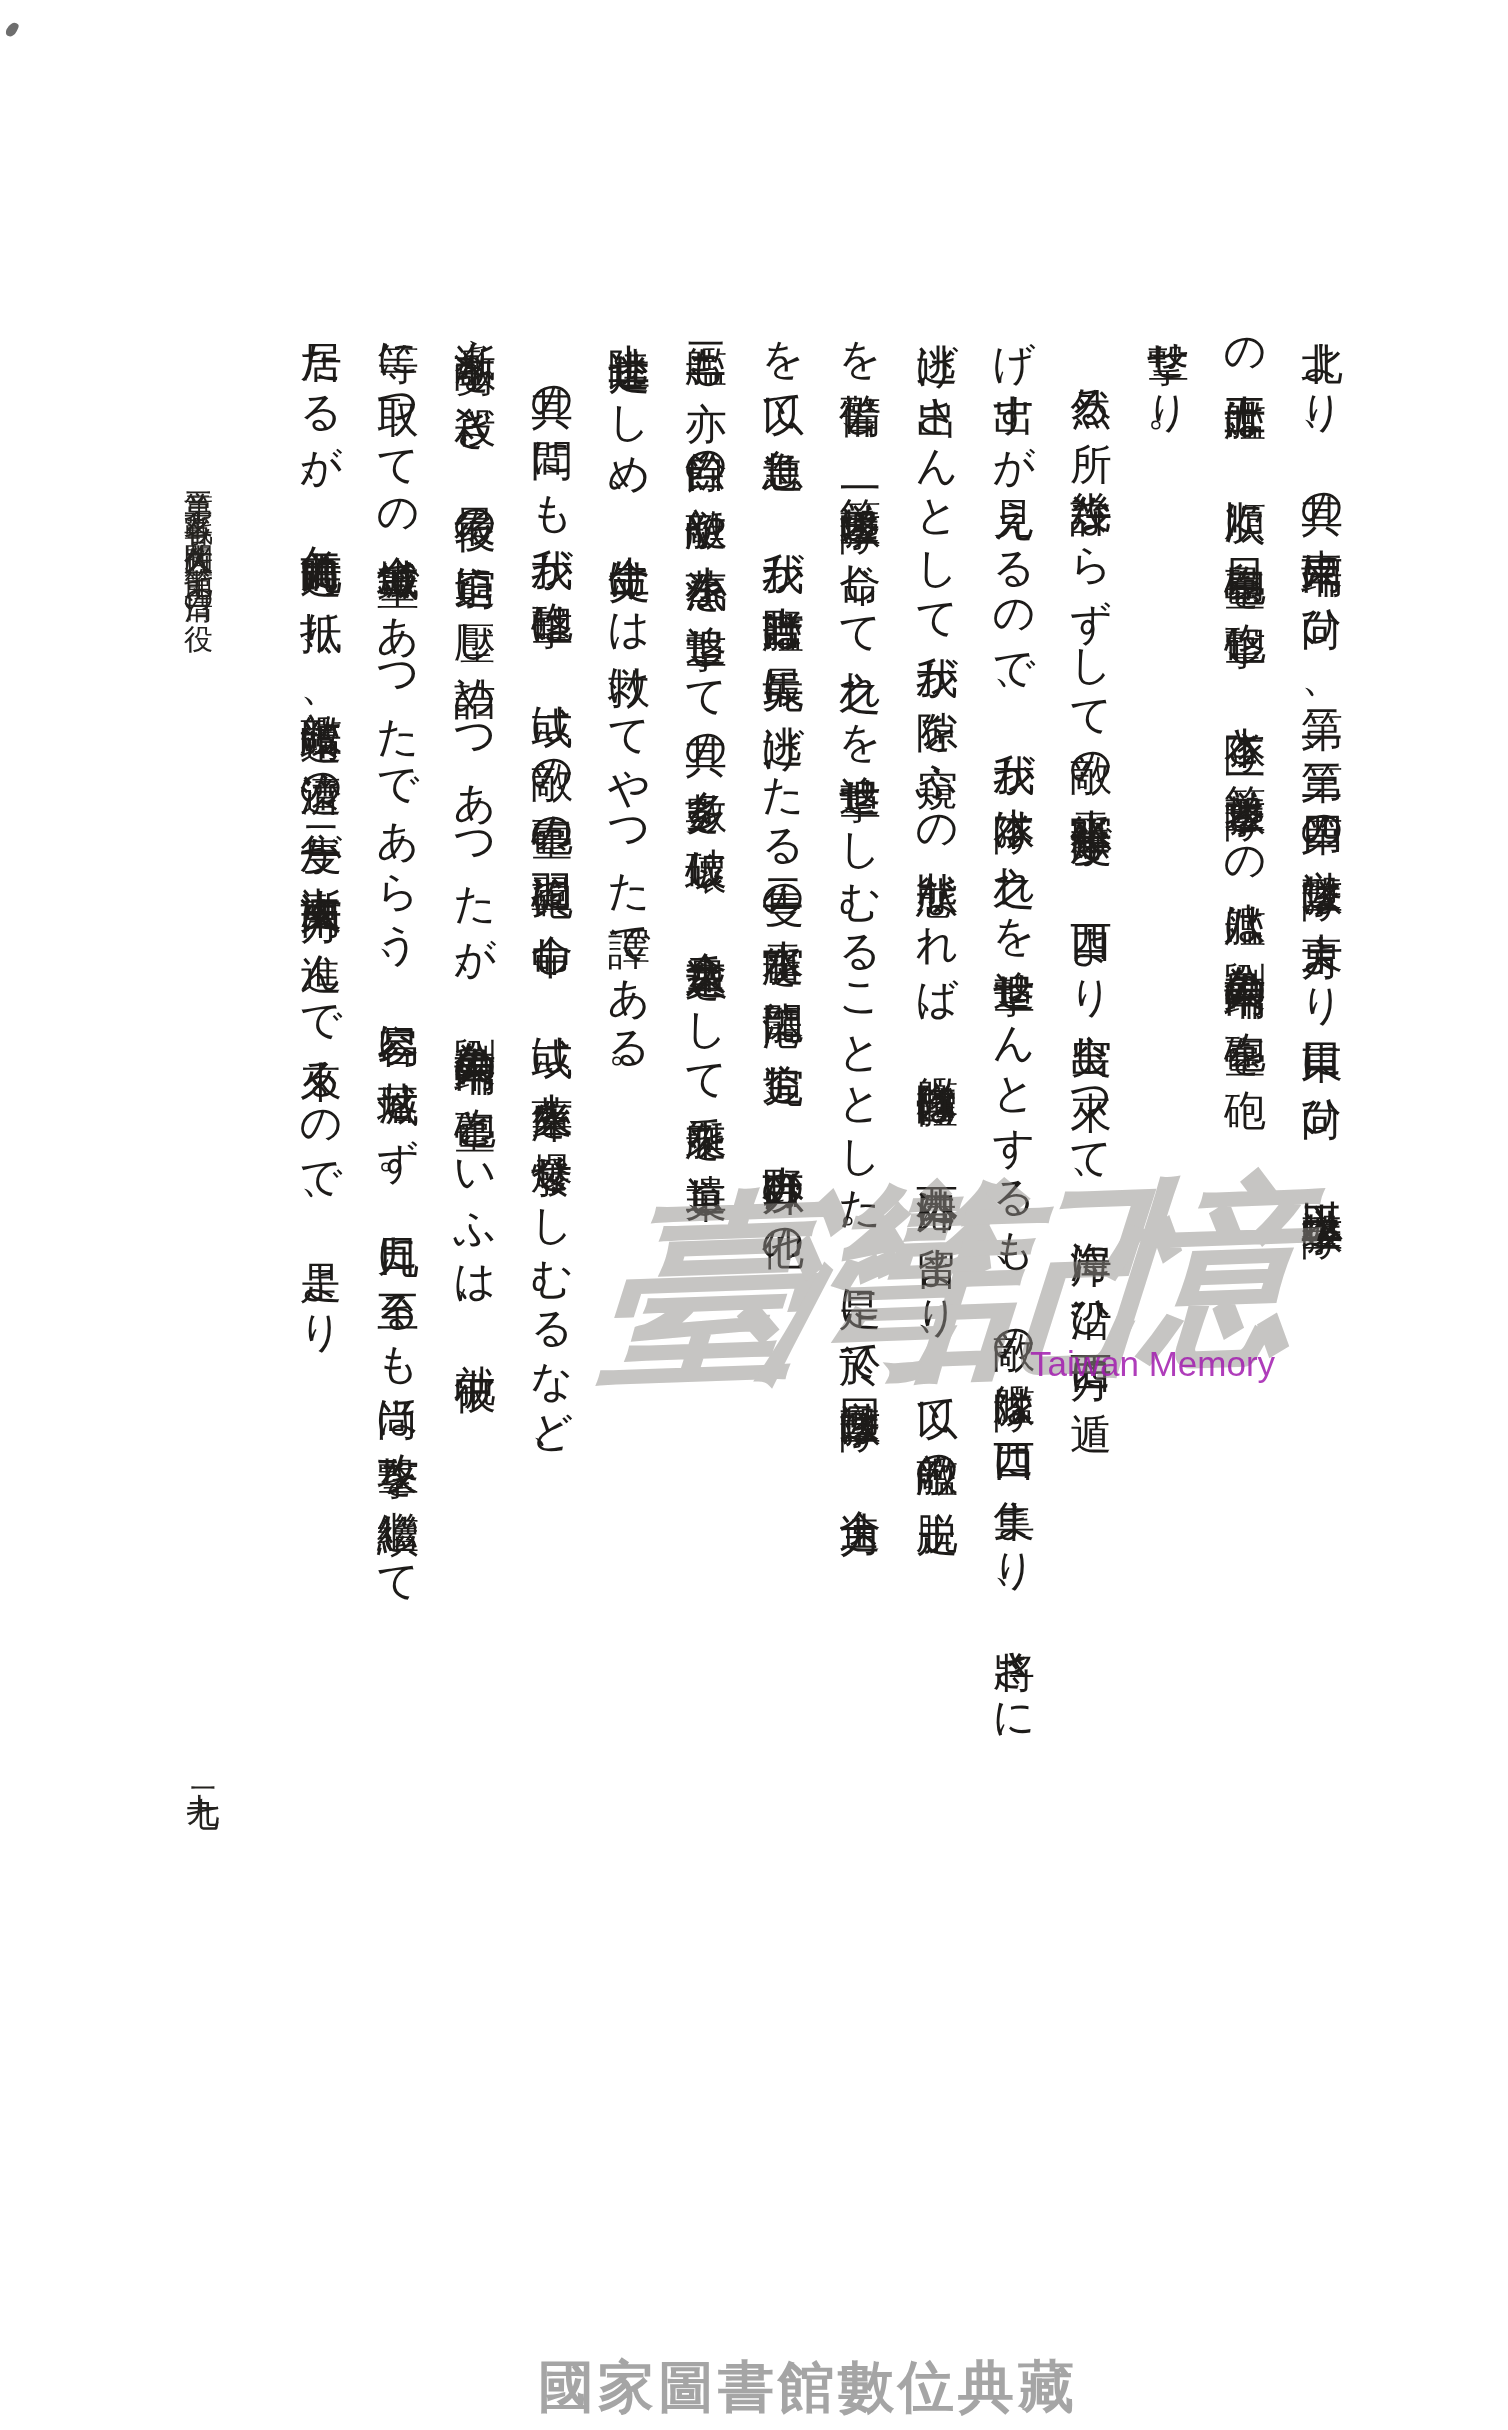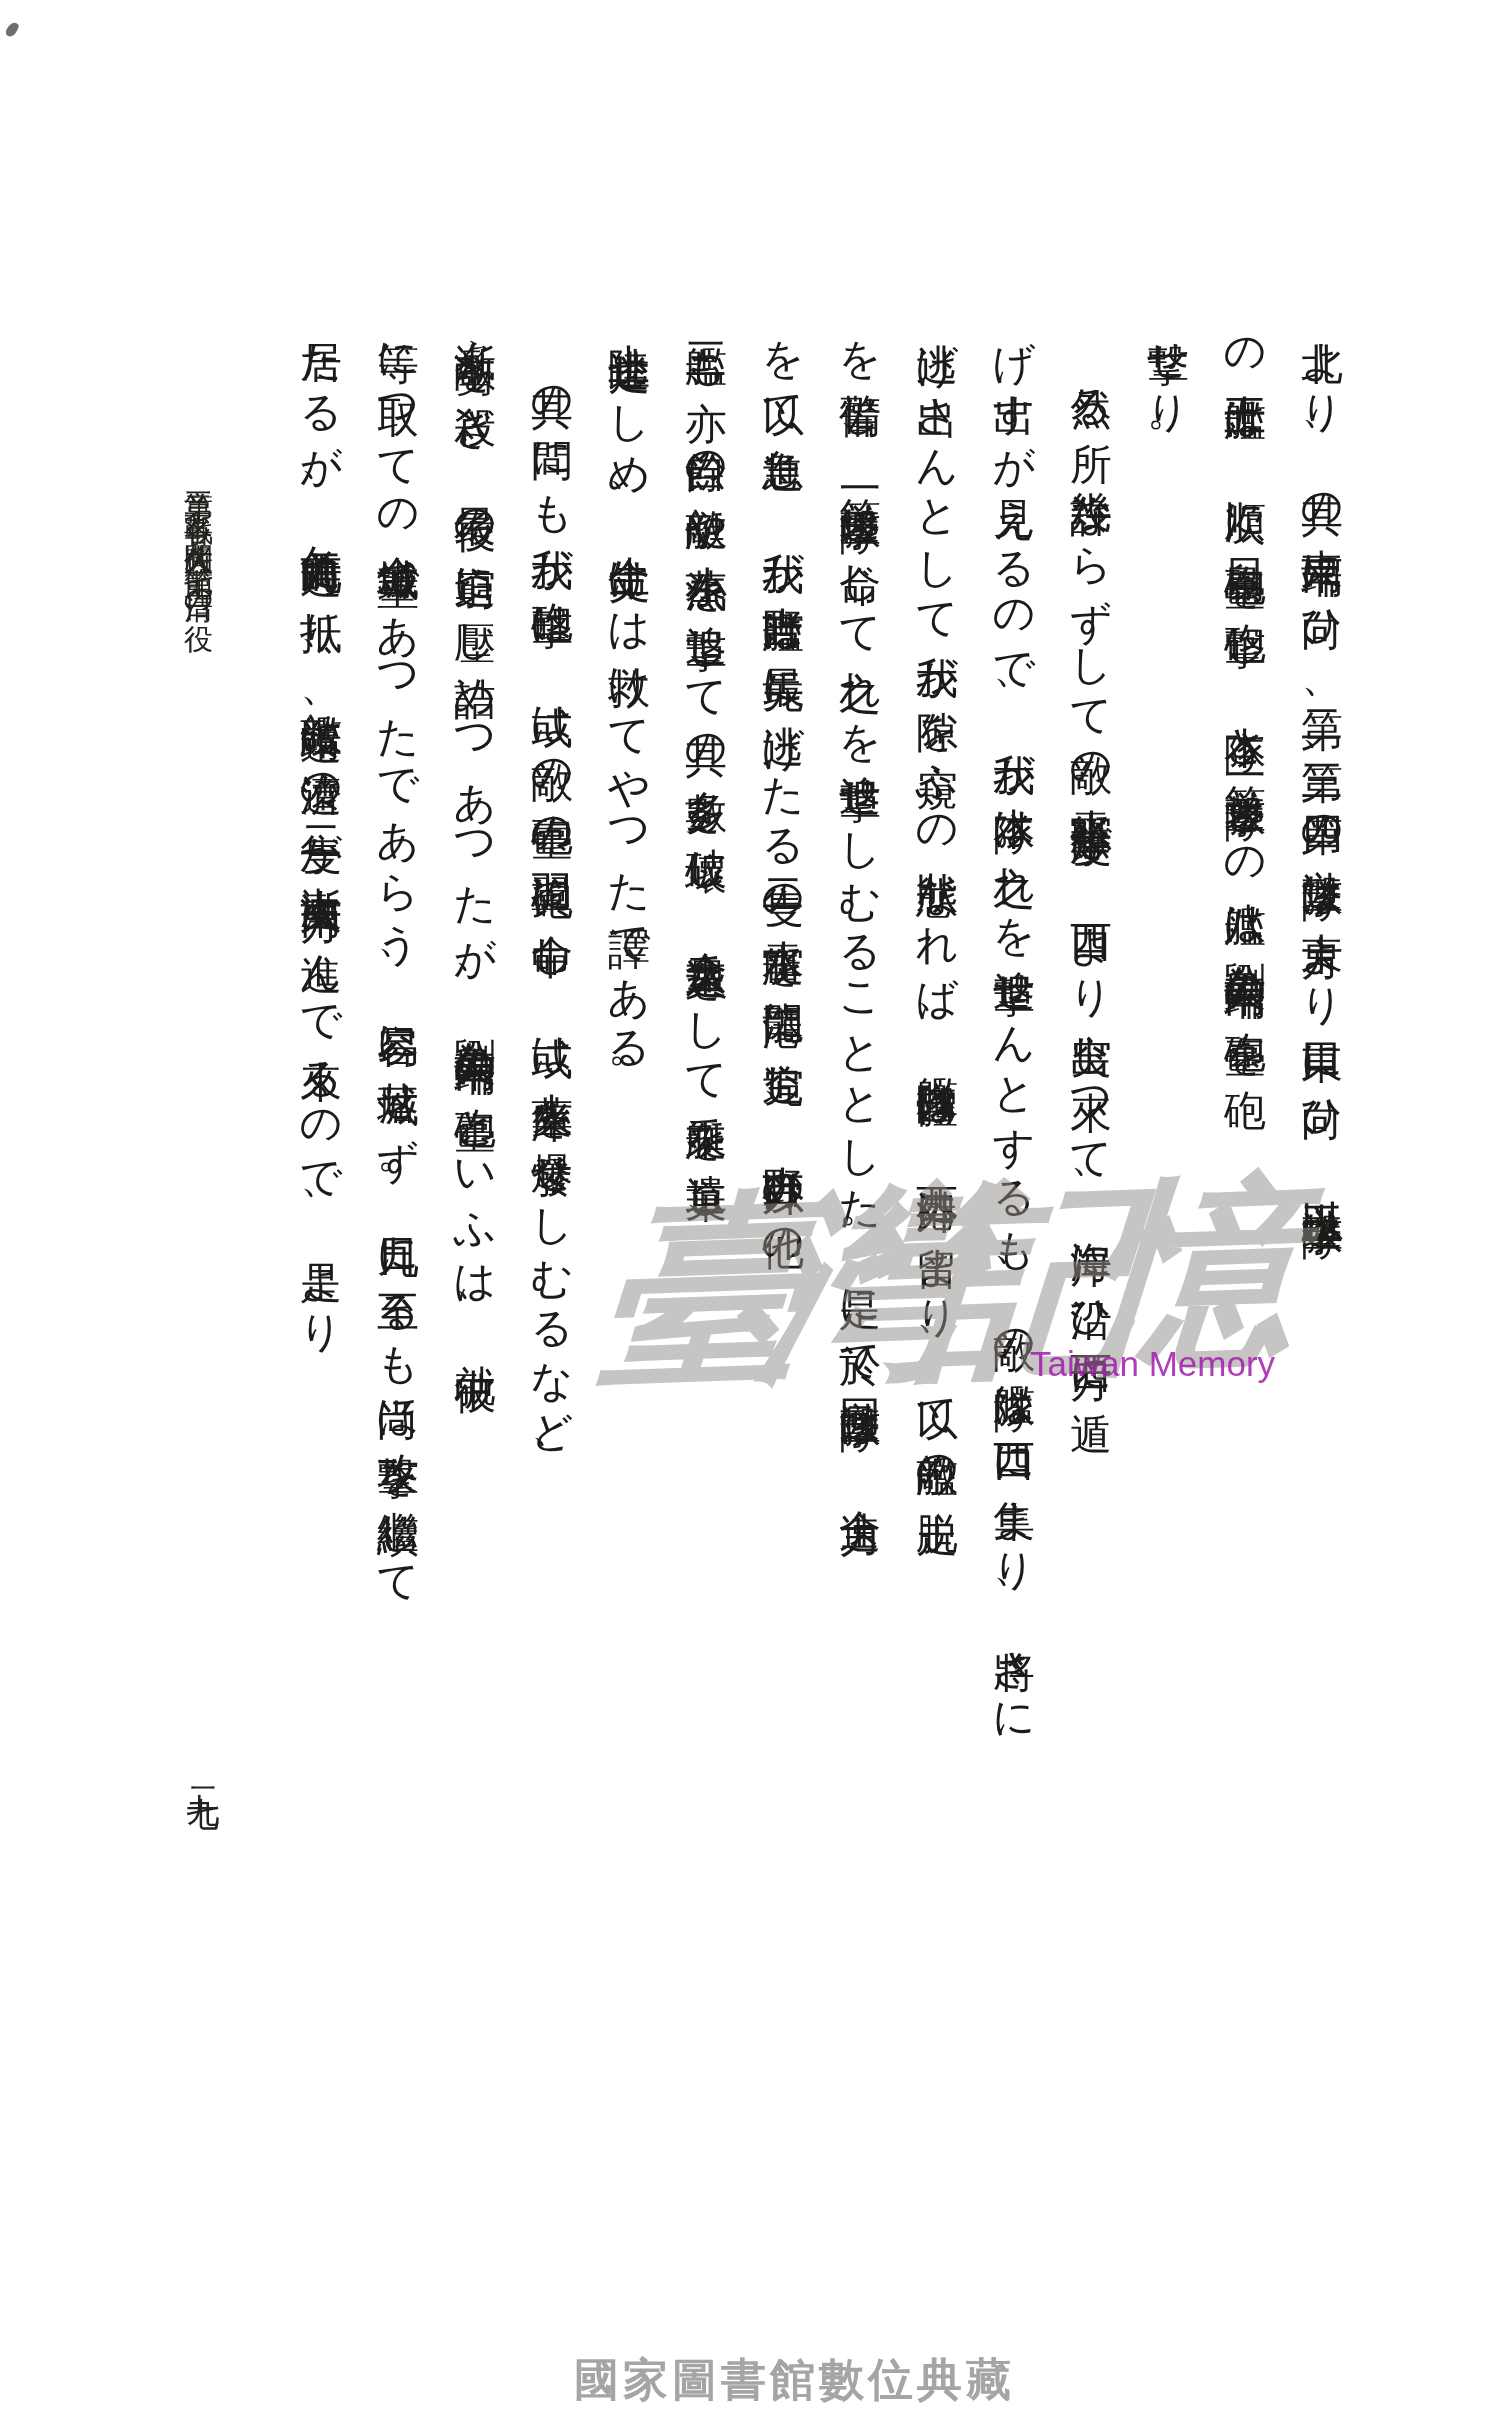--- a/index.html
+++ b/index.html
@@ -63,27 +63,26 @@
     font-size:35px;
     font-family:"Liberation Sans","DejaVu Sans",sans-serif;
     color:#a21caf;opacity:.85;
     white-space:nowrap;
     pointer-events:none;
     padding-left:32px;
   }
   .wm-bottom{
     position:absolute;
     left:538px;top:2350px;
-    font-size:45px;letter-spacing:4px;
+    font-size:56px;letter-spacing:4px;
     font-family:"Liberation Sans","DejaVu Sans",sans-serif;
     font-weight:600;
     color:#9e9e9e;opacity:.92;
     white-space:nowrap;
     pointer-events:none;
-    margin-left:36px;
   }
 
   
   .speck{
     position:absolute;left:7px;top:22px;
     width:10px;height:15px;
     background:#4a4a4a;
     border-radius:70% 30% 60% 40%;
     transform:rotate(25deg);
     opacity:.8;

